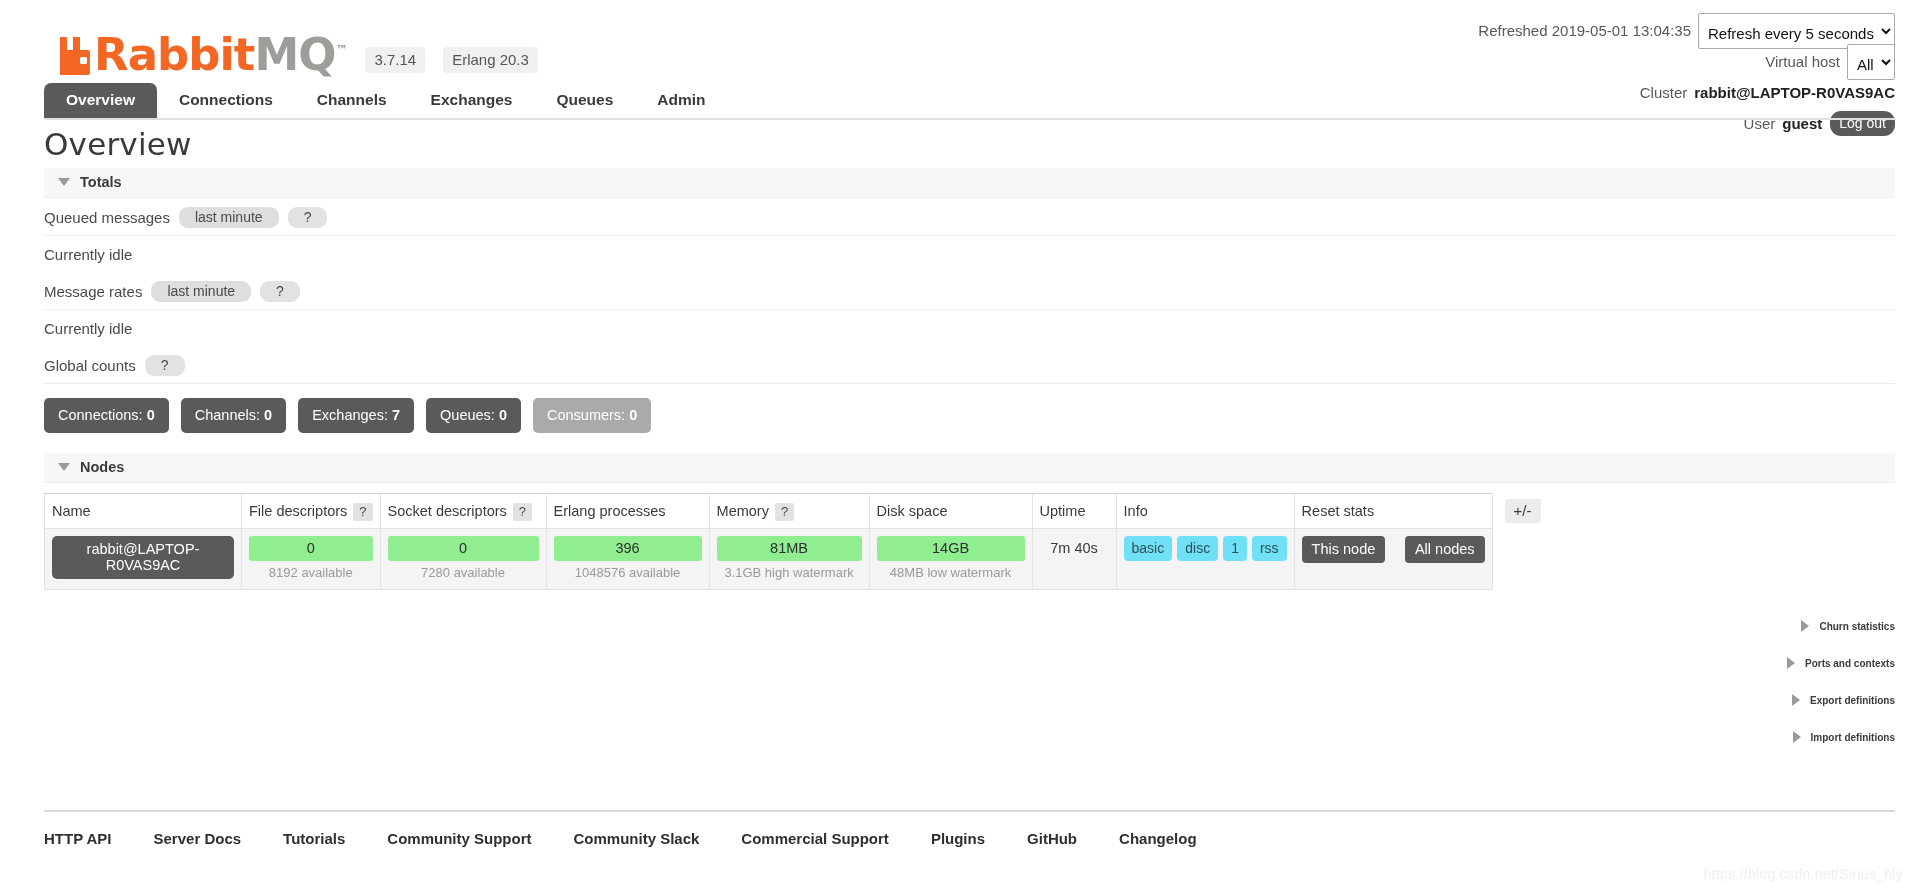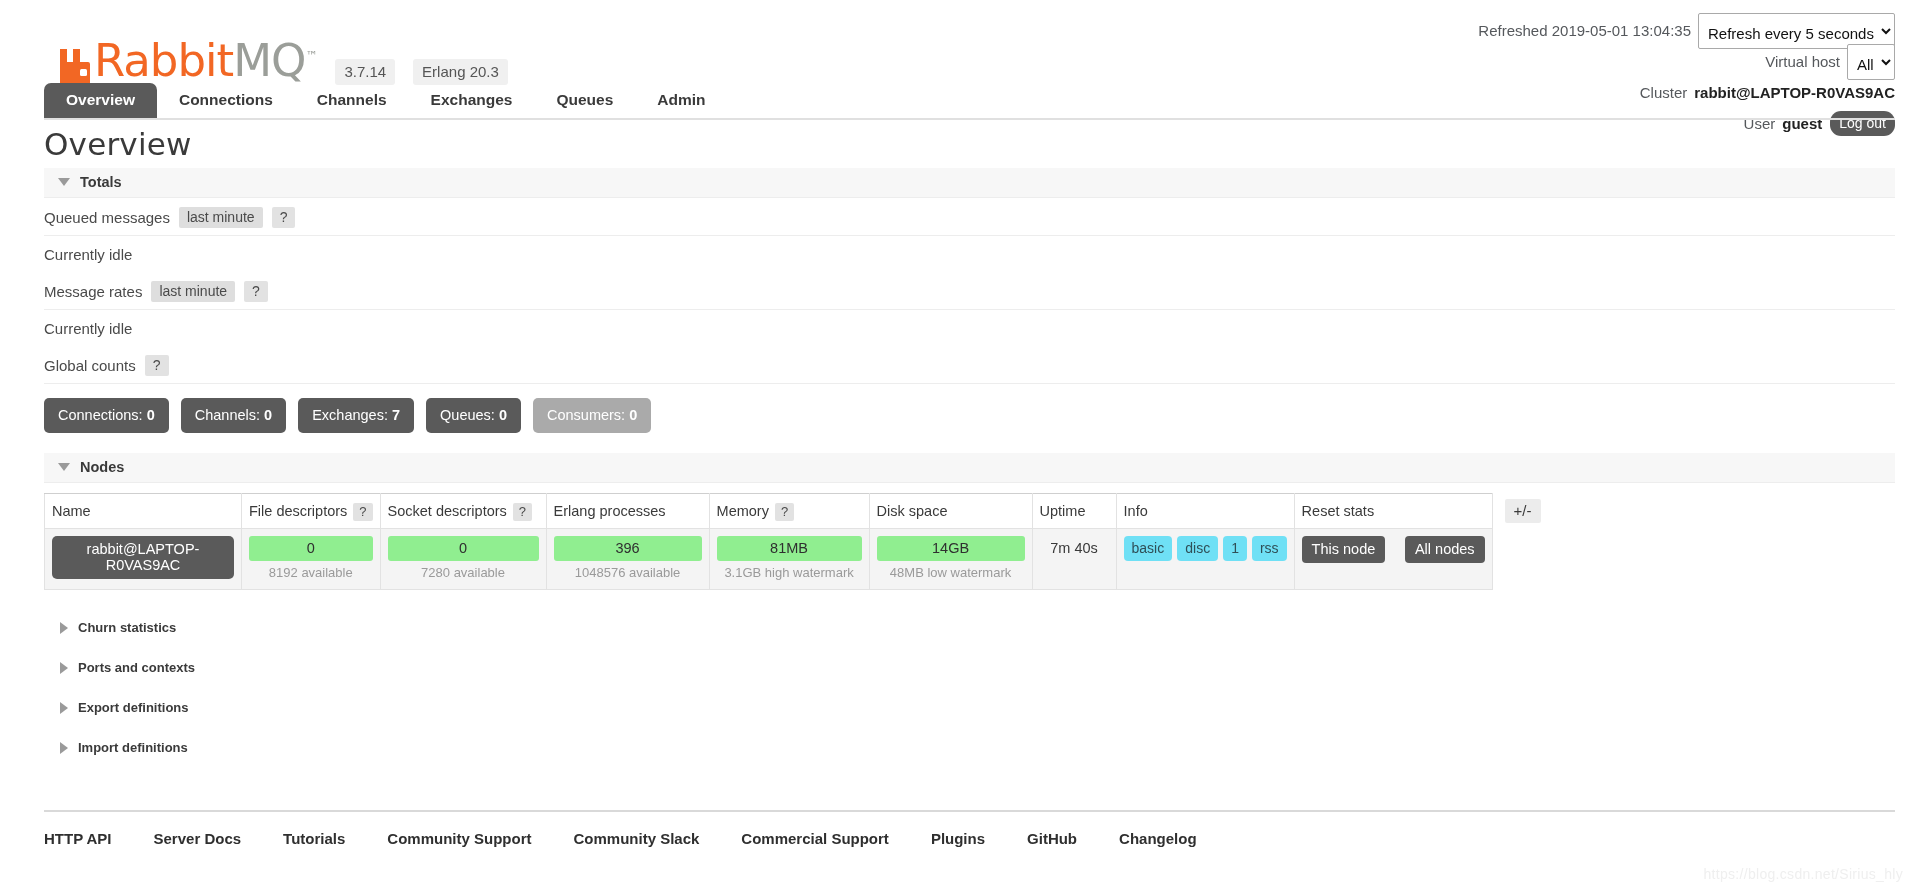--- a/index.html
+++ b/index.html
@@ -22,23 +22,23 @@
   .logo-wrap {
     position: absolute;
     left: 58px; top: 26px;
     display: flex;
     align-items: flex-end;
   }
   .logo-mark { margin-right: 2px; }
   .logo-text {
     font-family: "DejaVu Sans", sans-serif;
     font-size: 45px;
-    font-weight: 400;
+    font-weight: 700;
     letter-spacing: -1px;
-    line-height: 61px;
+    line-height: 48px;
   }
   .logo-rabbit { color: #f26724; }
   .logo-mq { color: #9b9e99; }
   .logo-tm { font-size: 12px; color: #9b9e99; vertical-align: super; letter-spacing: 0; }
 
   .version-pill {
     background: #f0f0f0;
     color: #555;
     font-size: 15px;
     padding: 4px 9px 5px;
@@ -141,23 +141,23 @@
     color: #4a4a4a;
     padding: 9px 0 7px 0;
     border-bottom: 1px solid #ededed;
     display: flex;
     align-items: center;
   }
   .chip {
     background: #e2e2e2;
     color: #4a4a4a;
     font-size: 14px;
-    padding: 2px 8px 3px;
+    padding: 2px 16px 3px;
     margin-left: 9px;
-    border-radius: 2px;
+    border-radius: 9px;
     cursor: pointer;
   }
   .chip.qm { background: #dedede; }
   .idle-row {
     font-size: 15px;
     color: #4a4a4a;
     padding: 10px 0 9px 0;
   }
 
   
@@ -263,25 +263,26 @@
     padding: 3px 9px 4px;
     border-radius: 2px;
     cursor: pointer;
   }
   .pm-empty { border: none !important; background: transparent !important; }
 
   
   .collapsed-sec {
     display: flex;
     align-items: center;
-    font-size: 13px;
+    font-size: 10px;
     font-weight: bold;
     color: #3a3a3a;
     padding: 12px 0 13px 16px;
     cursor: pointer;
+    justify-content: flex-end;
   }
 
   
   #footer {
     position: absolute;
     left: 44px; right: 22px;
     top: 810px;
     border-top: 2px solid #d9d9d9;
     padding-top: 18px;
     display: flex;

